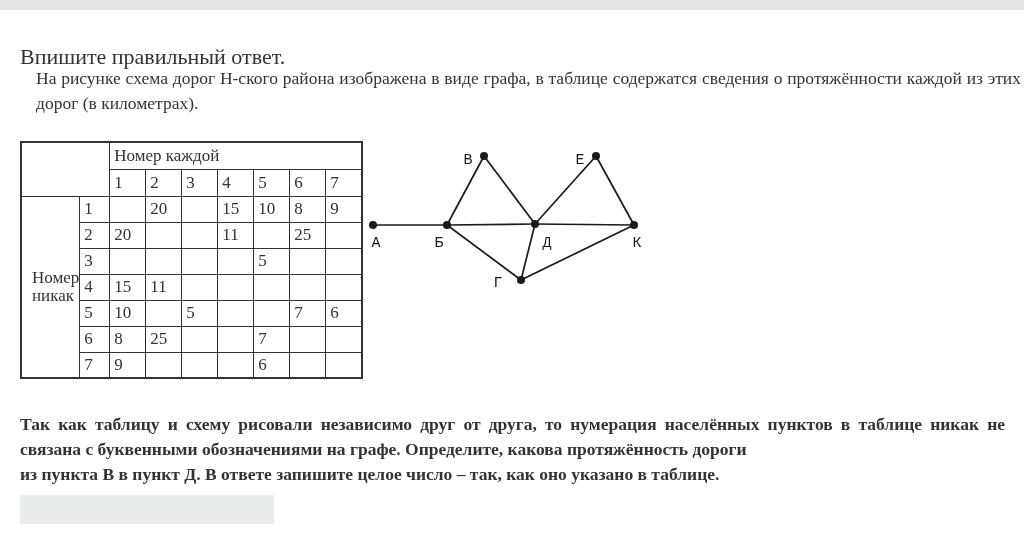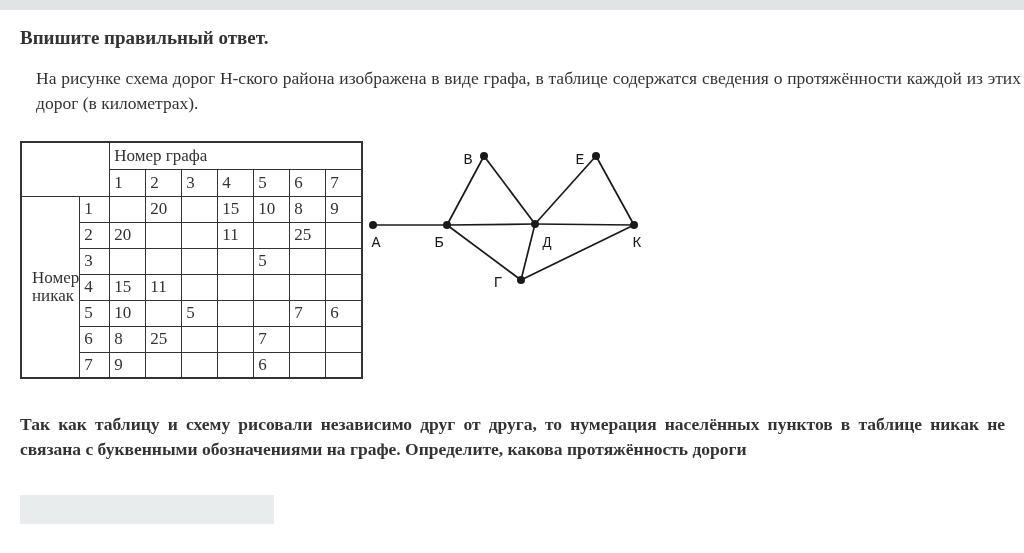--- a/index.html
+++ b/index.html
@@ -1,20 +1,20 @@
 <!DOCTYPE html>
 <html lang="ru"><head>
 <meta charset="utf-8">
 <style>
   * { margin:0; padding:0; box-sizing:border-box; }
   html,body { width:1024px; height:553px; background:#ffffff; overflow:hidden;
               font-family:"Liberation Serif", serif; color:#333333; }
   .topbar { position:absolute; left:0; top:0; width:1024px; height:10px; background:#e0e4e5; }
-  .title  { position:absolute; left:20px; top:27px; width:985px;
-            font-size:19px; font-weight:bold; }
+  .title  { position:absolute; left:20px; top:44px; width:985px;
+            font-size:22px; font-weight:normal; }
   .intro  { position:absolute; left:36px; top:66px; width:985px;
             font-size:17.5px; line-height:25px; text-align:justify; }
   .dist-table { position:absolute; left:20px; top:141px;
                 border-collapse:collapse; font-size:17px; color:#333333;
                 border:2px solid #333333; }
   .dist-table td { border:1px solid #333333; vertical-align:middle;
                    text-align:left; padding:0 0 0 4px; height:26px; }
   .dist-table td.corner { width:86px; }
   .dist-table td.colhead { width:36px; }
   .dist-table td.side { width:56px; padding-left:10px; line-height:18px; font-size:17px; }
@@ -35,21 +35,21 @@
 <div class="topbar"></div>
 
 <div class="title">Впишите правильный ответ.</div>
 
 <p class="intro">На рисунке схема дорог Н-ского района изображена в виде графа, в таблице содержатся сведения о протяжённости каждой из этих дорог (в километрах).</p>
 
 <table class="dist-table">
   <tbody>
     <tr>
       <td class="corner top" colspan="2" rowspan="2"></td>
-      <td class="top" colspan="7">Номер графа</td>
+      <td class="top" colspan="7">Номер каждой</td>
     </tr>
     <tr id="col-numbers-row">
         <td class="colhead top">1</td>
         <td class="colhead top">2</td>
         <td class="colhead top">3</td>
         <td class="colhead top">4</td>
         <td class="colhead top">5</td>
         <td class="colhead top">6</td>
         <td class="colhead top">7</td>
       </tr>
@@ -154,15 +154,16 @@
       <text x="182" y="107" text-anchor="middle" fill="#1a1a1a" font-family="&quot;Liberation Mono&quot;, monospace" font-size="15">Д</text>
       <circle cx="231" cy="16" r="4" fill="#1a1a1a"></circle>
       <text x="215" y="24" text-anchor="middle" fill="#1a1a1a" font-family="&quot;Liberation Mono&quot;, monospace" font-size="15">Е</text>
       <circle cx="269" cy="85" r="4" fill="#1a1a1a"></circle>
       <text x="272" y="107" text-anchor="middle" fill="#1a1a1a" font-family="&quot;Liberation Mono&quot;, monospace" font-size="15">К</text>
     </svg>
 </div>
 
 <p class="question">
   <span>Так как таблицу и схему рисовали независимо друг от друга, то нумерация населённых пунктов в таблице никак не связана с буквенными обозначениями на графе. Определите, какова протяжённость дороги</span><br>
+  <span>из пункта В в пункт Д. В ответе запишите целое число –  так, как оно указано в таблице.</span>
 </p>
 
 <input class="answer-input" type="text" placeholder="" style="">
 
 </body></html>

